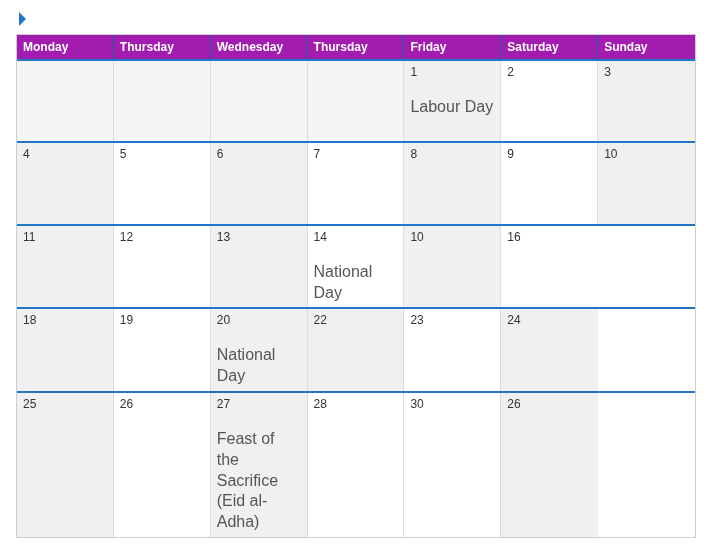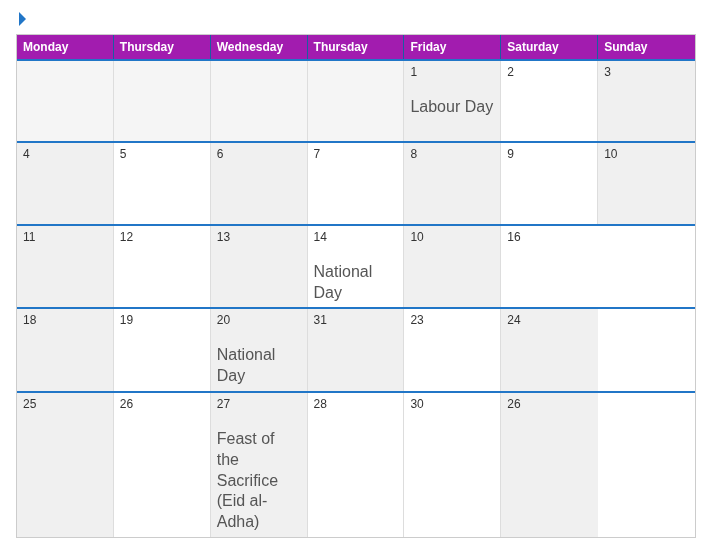--- a/index.html
+++ b/index.html
@@ -245,21 +245,21 @@
             <div class="day-number">18</div>
           </div>
           <div class="cal-cell">
             <div class="day-number">19</div>
           </div>
           <div class="cal-cell shaded">
             <div class="day-number">20</div>
             <div class="day-event">National Day</div>
           </div>
           <div class="cal-cell shaded">
-            <div class="day-number">31</div>
+            <div class="day-number">22</div>
           </div>
           <div class="cal-cell">
             <div class="day-number">23</div>
           </div>
           <div class="cal-cell shaded">
             <div class="day-number">24</div>
           </div>
         </div>
         <div class="cal-week">
           <div class="cal-cell shaded">

